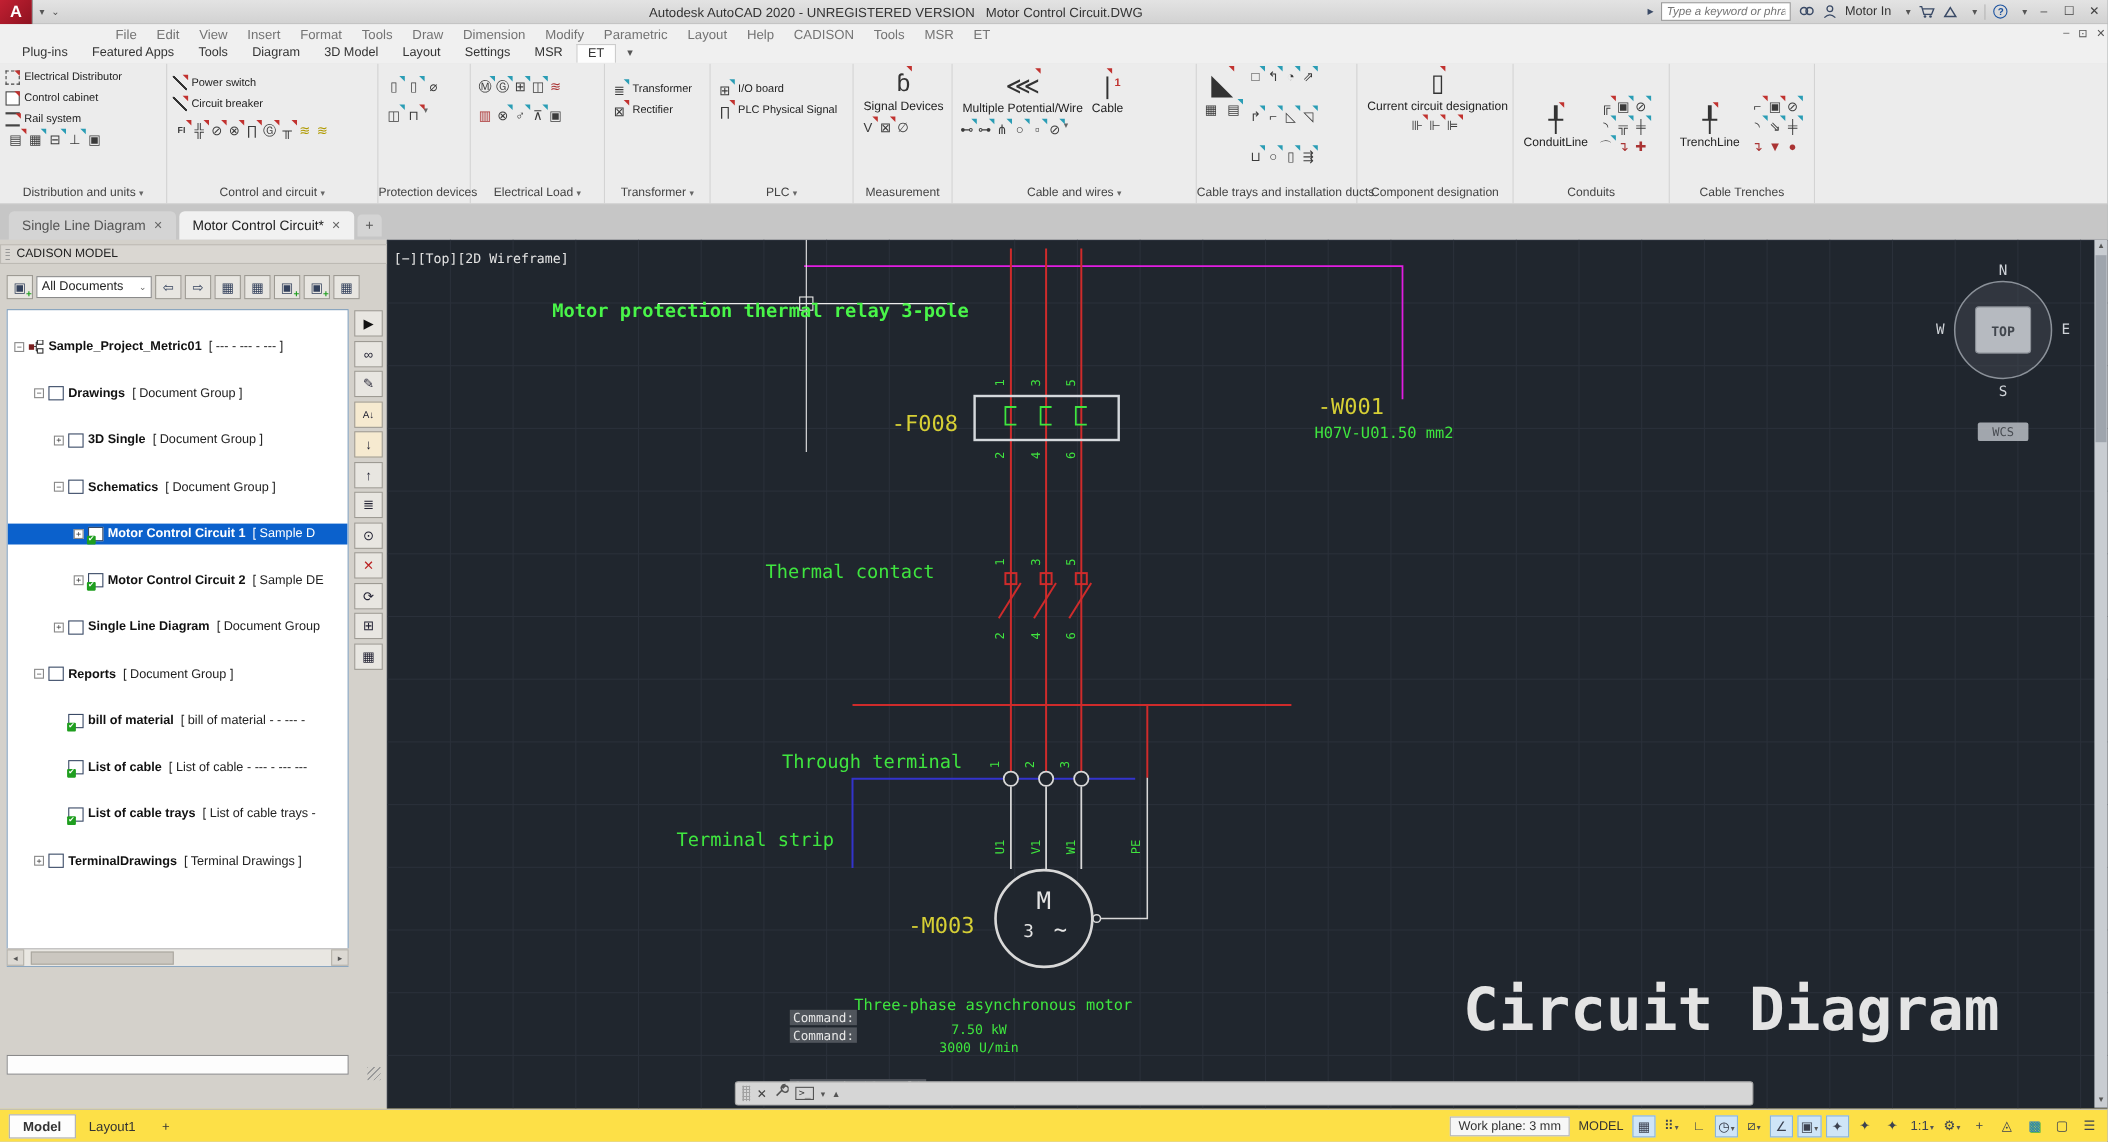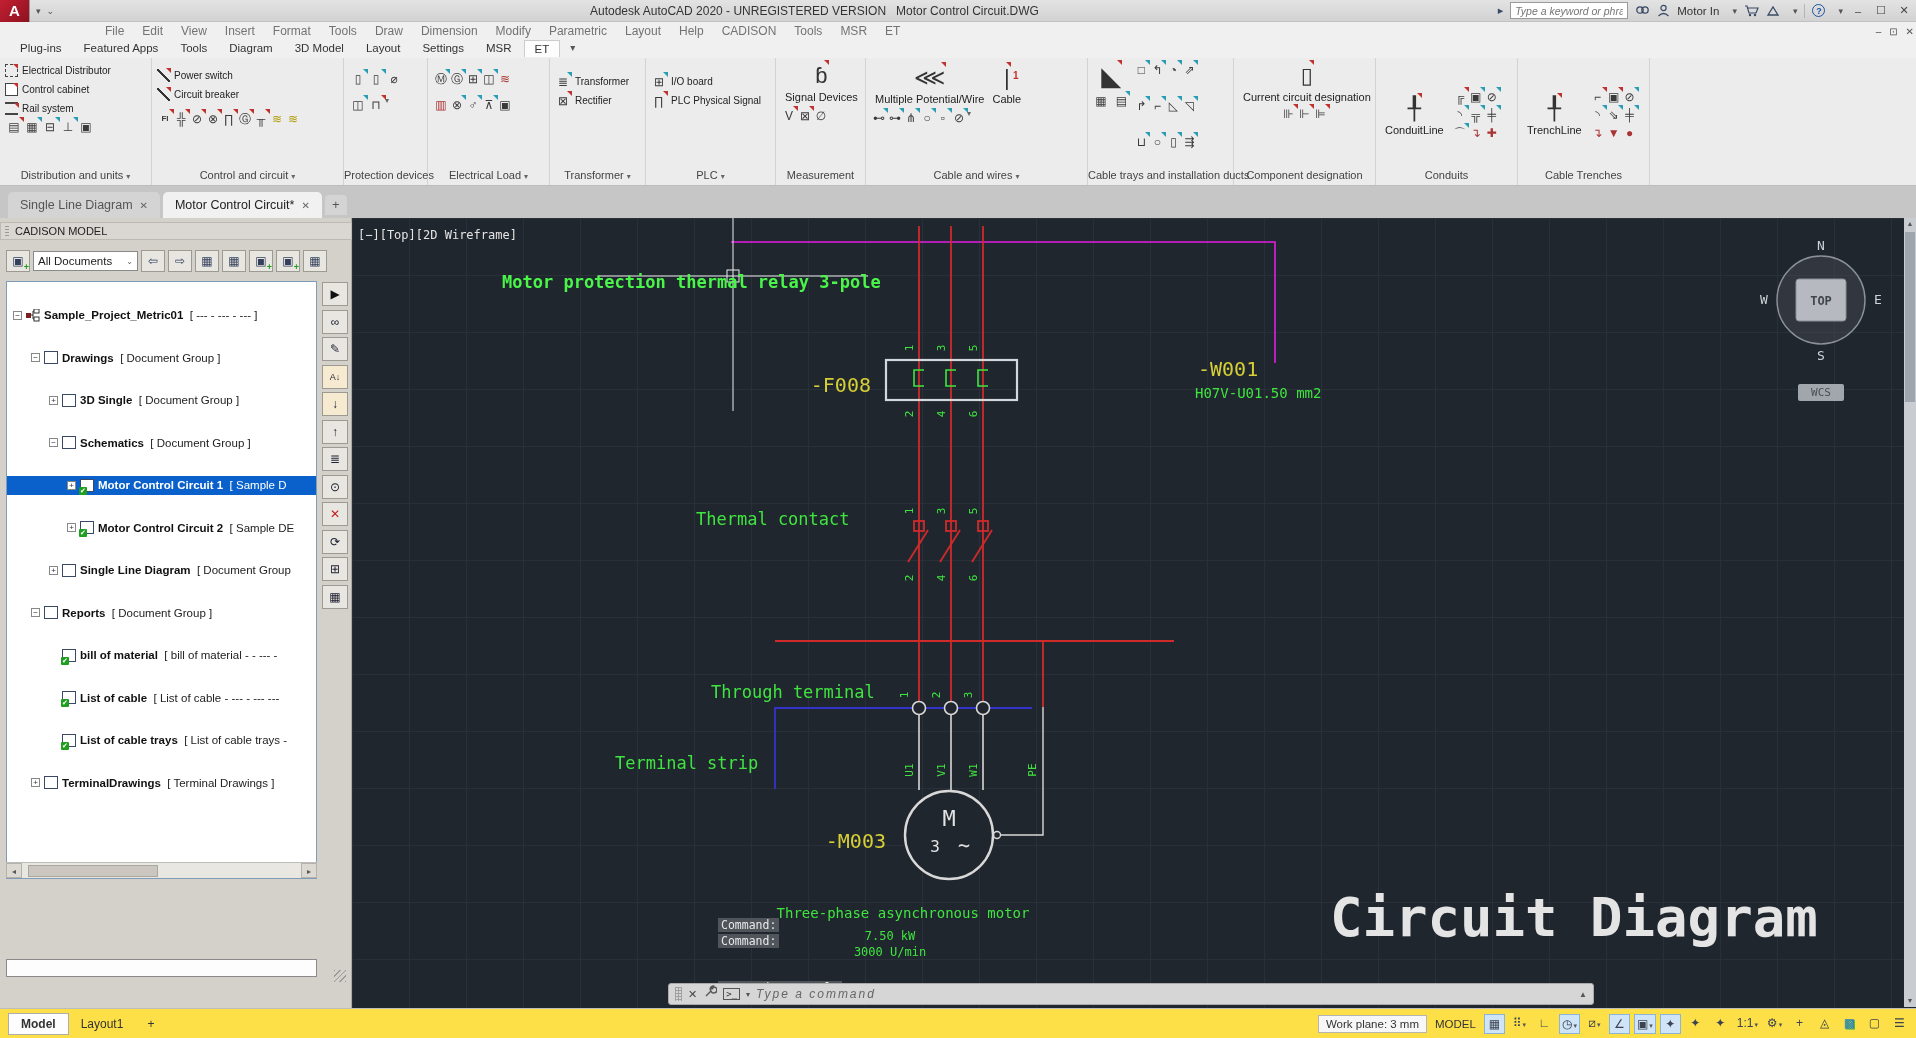--- a/index.html
+++ b/index.html
@@ -628,21 +628,20 @@
     <div class="chip" style="left:366px; top:763px">Command: *Cancel*</div>
 
     <div class="dock">
       <span class="grip"></span>
       <span class="dx">✕</span>
       <span><svg width="14" height="14">
             <path d="M3 11 L8 6 M8 6 a3 3 0 1 0 3-4 l-2 2 -1-1 2-2 a3 3 0 0 0-2 5" fill="none" stroke="#555" stroke-width="1.4"></path>
           </svg></span>
       <span class="prompt">&gt;_</span>
       <span class="pc">▾</span>
-      <span class="ph">Type a command</span>
       <span class="up">▲</span>
     </div>
 
     <div class="cv-scroll">
       <div class="cv-sarr" style="top:0">▲</div>
       <div class="cv-thumb"></div>
       <div class="cv-sarr" style="bottom:0">▼</div>
     </div>
   </div>
 </div>

